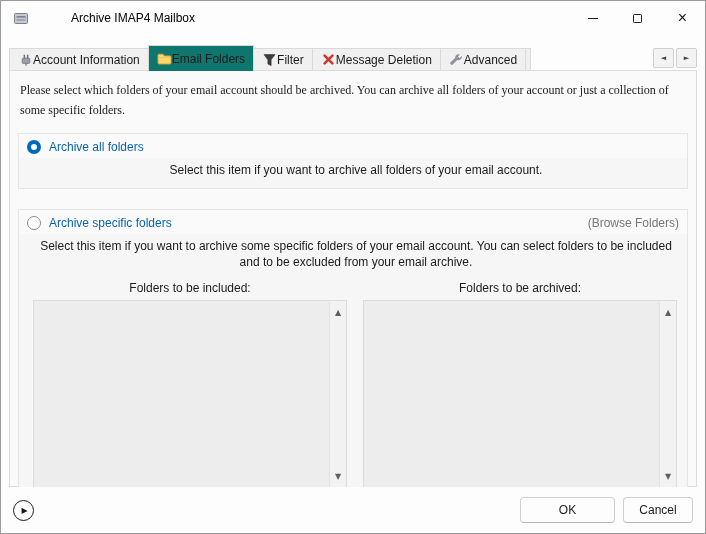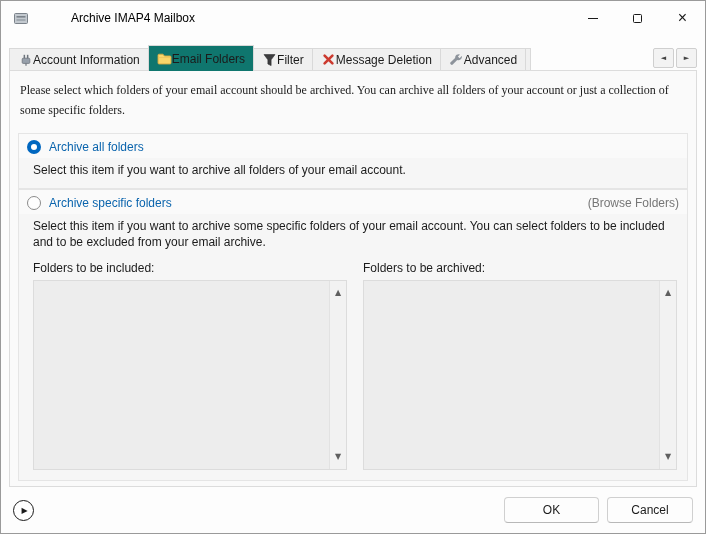--- a/index.html
+++ b/index.html
@@ -32,21 +32,21 @@
   .tab.sliver { width:6px; padding:0; }
   .tab-scrolls { margin-left:auto; display:flex; gap:2px; align-self:flex-end; margin-bottom:2px; }
   .scrollbtn { width:21px; height:20px; background:#f3f3f3; border:1px solid #cfcfcf; border-radius:2px;
                font-size:7px; color:#444; display:flex; align-items:center; justify-content:center; cursor:default;
                font-family:"DejaVu Sans", sans-serif; }
 
   
   .page { position:absolute; left:8px; right:8px; top:69px; bottom:46px; border:1px solid #dcdcdc; background:#fafafa; padding:8px; }
   .intro { line-height:20px; margin:1px 2px 13px 2px;font-family:Liberation Serif, serif; }
 
-  .panel { border:1px solid #e5e5e5; background:#f97316; margin-bottom:0; }
+  .panel { border:1px solid #e5e5e5; background:#f97316; margin-bottom:20px;text-align:center; }
   .panel-header { display:flex; align-items:center; gap:8px; padding:6px 8px 4px 8px; background:#fafafa; }
   .panel-body { padding:4px 8px 10px 14px; background:#f6f6f6; line-height:16px; }
 
   .radio { width:14px; height:14px; border-radius:50%; flex:none; }
   .radio.checked { border:4px solid #0067c0; background:#fff; }
   .radio.unchecked { border:1px solid #8b8b8b; background:#fefefe; }
   .radio-label { color:#0a64ad; cursor:default; }
   .browse-link { margin-left:auto; color:#767676; cursor:default; }
 
   .folder-cols { display:flex; gap:16px; margin-top:10px; padding-right:2px; }
@@ -59,21 +59,21 @@
 
   
   .footer { position:absolute; left:0; right:0; bottom:0; height:46px; background:#fdfdfd; display:flex; align-items:center; }
   .play-btn { margin-left:12px; width:21px; height:21px; border-radius:50%; border:1.5px solid #1b1b1b; background:#fff;
               display:flex; align-items:center; justify-content:center; font-size:8px; padding-left:2px; color:#1b1b1b; cursor:default;
               font-family:"DejaVu Sans", sans-serif; }
   .footer-buttons { margin-left:auto; display:flex; gap:8px; margin-right:12px; }
   .btn { height:26px; background:#fdfdfd; border:1px solid #d0d0d0; border-bottom-color:#b8b8b8; border-radius:4px;
          font-size:12px; color:#1b1b1b; font-family:"Liberation Sans", sans-serif; cursor:default; }
   .btn.ok { width:95px; }
-  .btn.cancel { width:86px; }
+  .btn.cancel { width:70px; }
 </style>
 </head>
 <body>
 
 <div class="window">
 
   <div class="titlebar">
     <span class="title-icon">
       <svg width="16" height="16" viewBox="0 0 16 16">
         <rect x="1.5" y="3.5" width="13" height="10" rx="1" fill="#c3c9cf" stroke="#7b828a"></rect>

